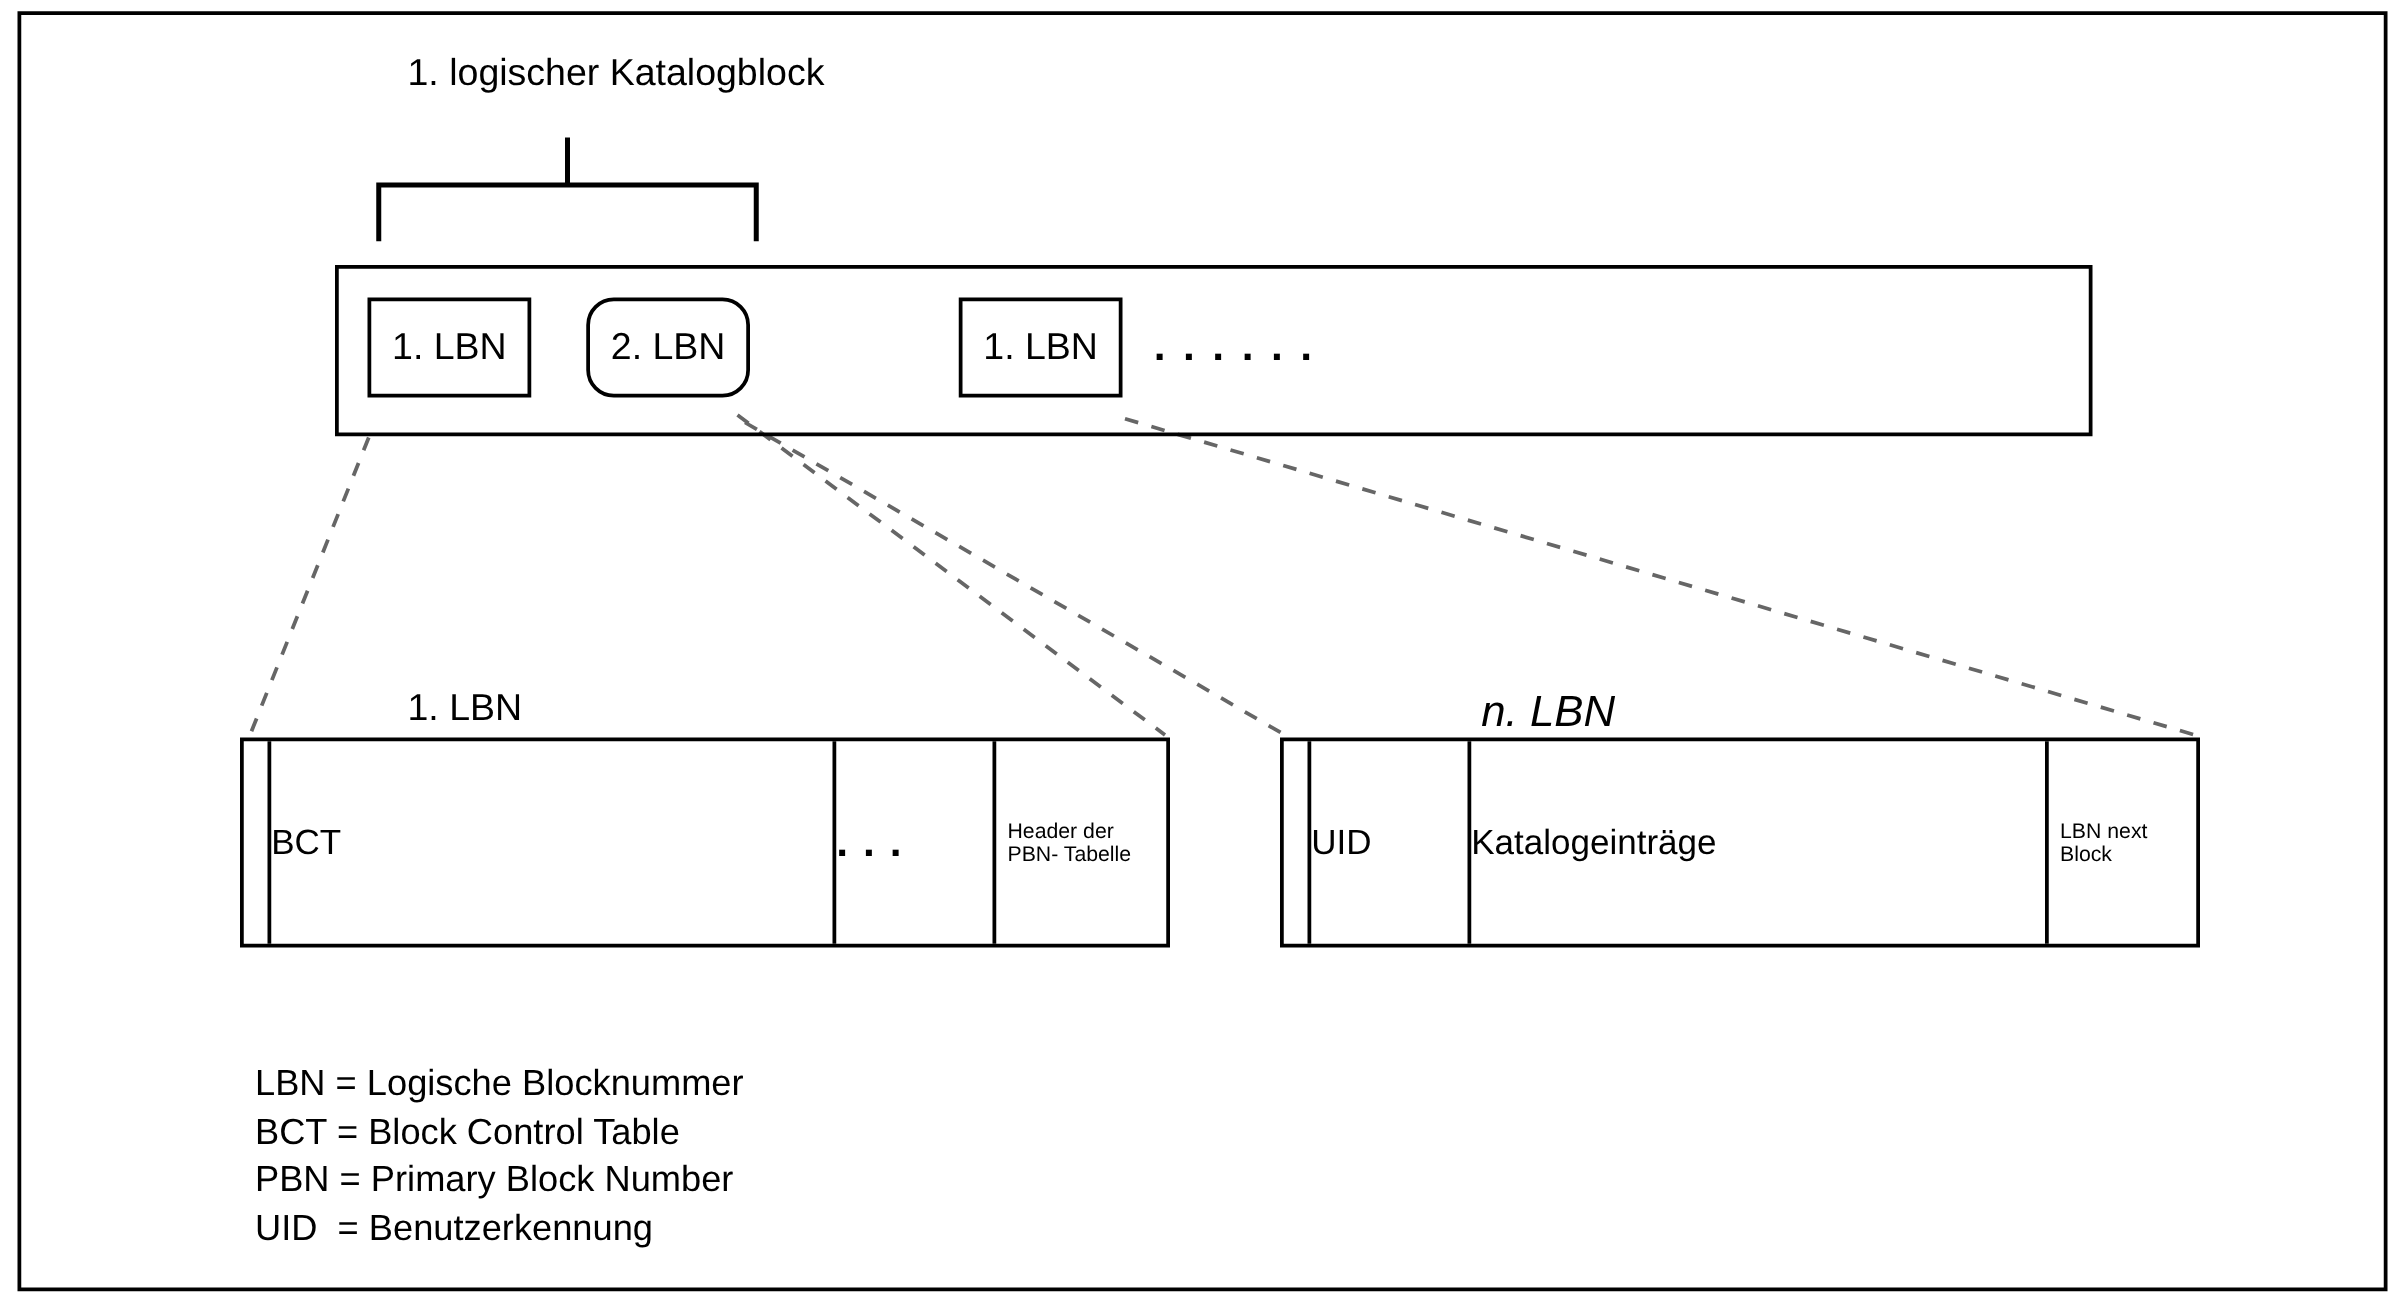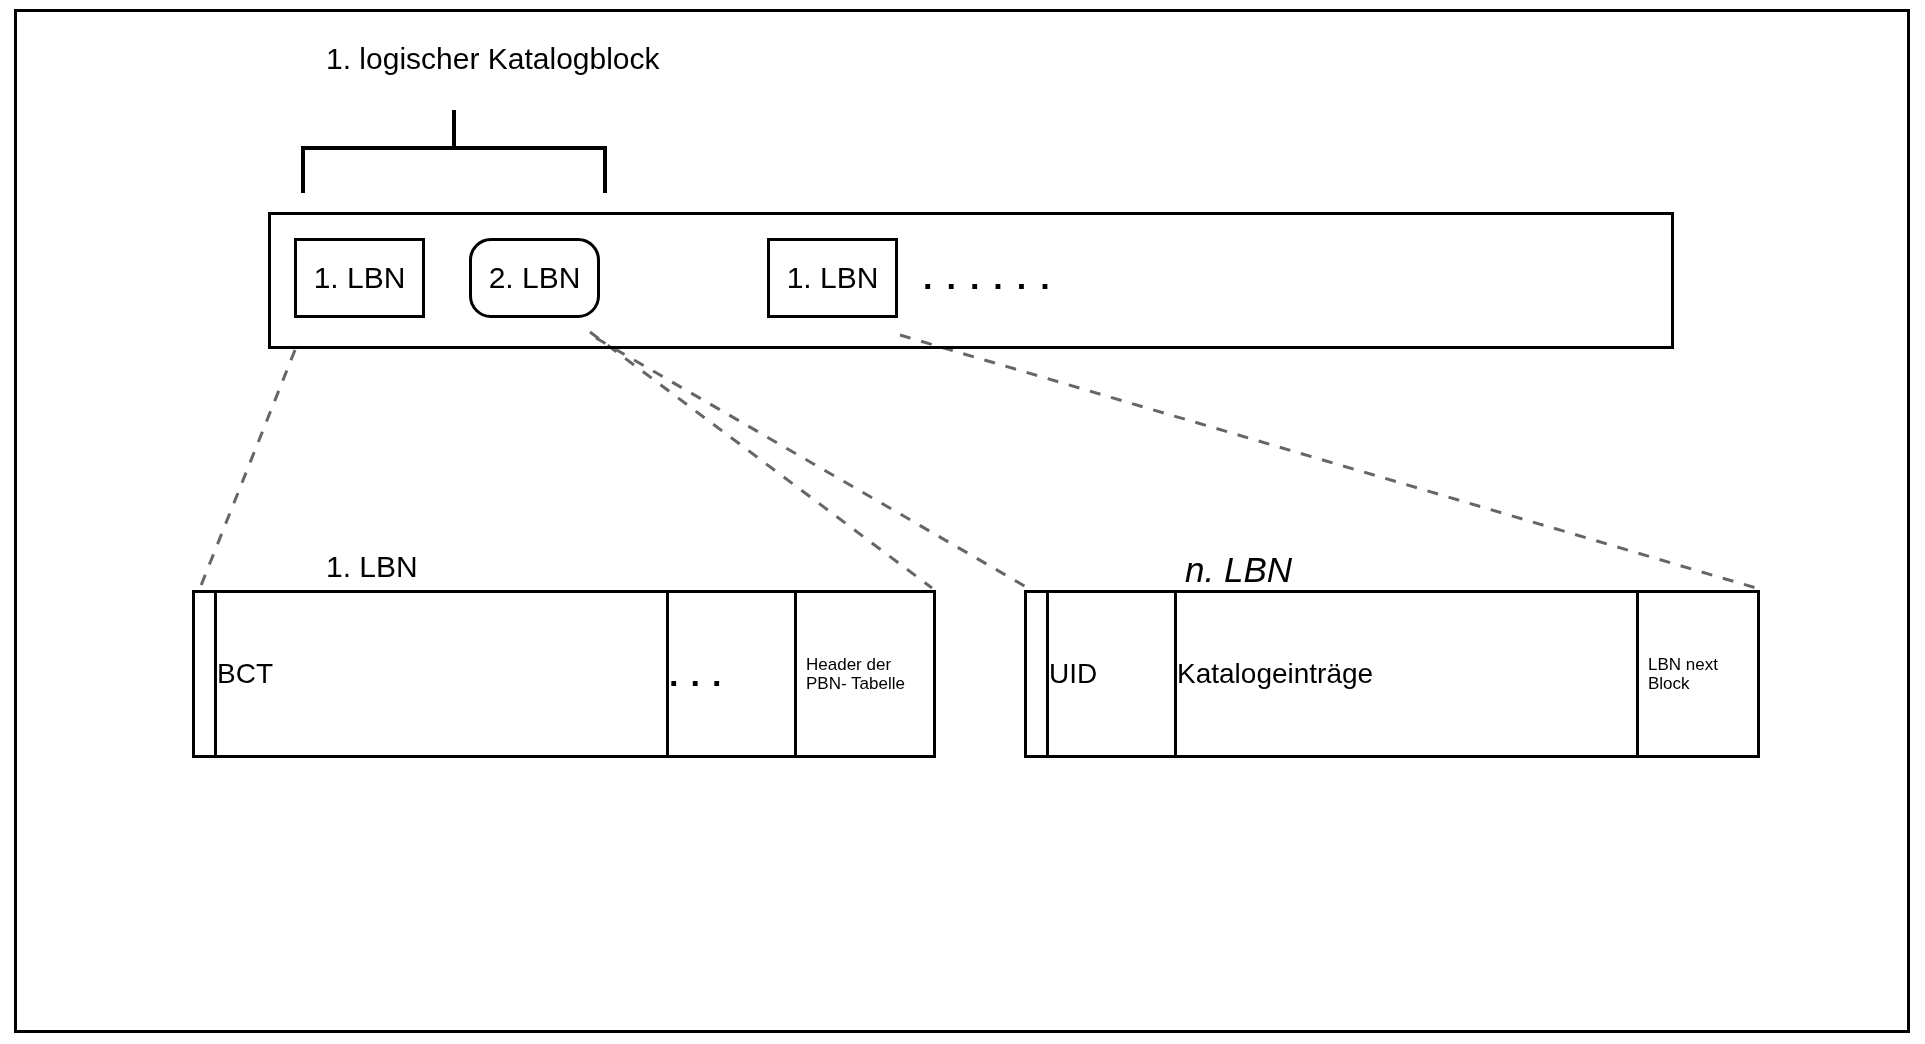--- a/index.html
+++ b/index.html
@@ -240,14 +240,20 @@
     <div class="cell" id="cell-eintraege">
       <span>Katalogeinträge</span>
     </div>
     <div class="cell left-text" id="cell-lbn-next">
       <span>LBN
 next
 Block</span>
     </div>
   </div>
 
+  <div id="legend">
+    <div>LBN = Logische Blocknummer</div>
+    <div>BCT = Block Control Table</div>
+    <div>PBN = Primary Block Number</div>
+    <div>UID  = Benutzerkennung</div>
+  </div>
 
 </div>
 
 </body></html>

